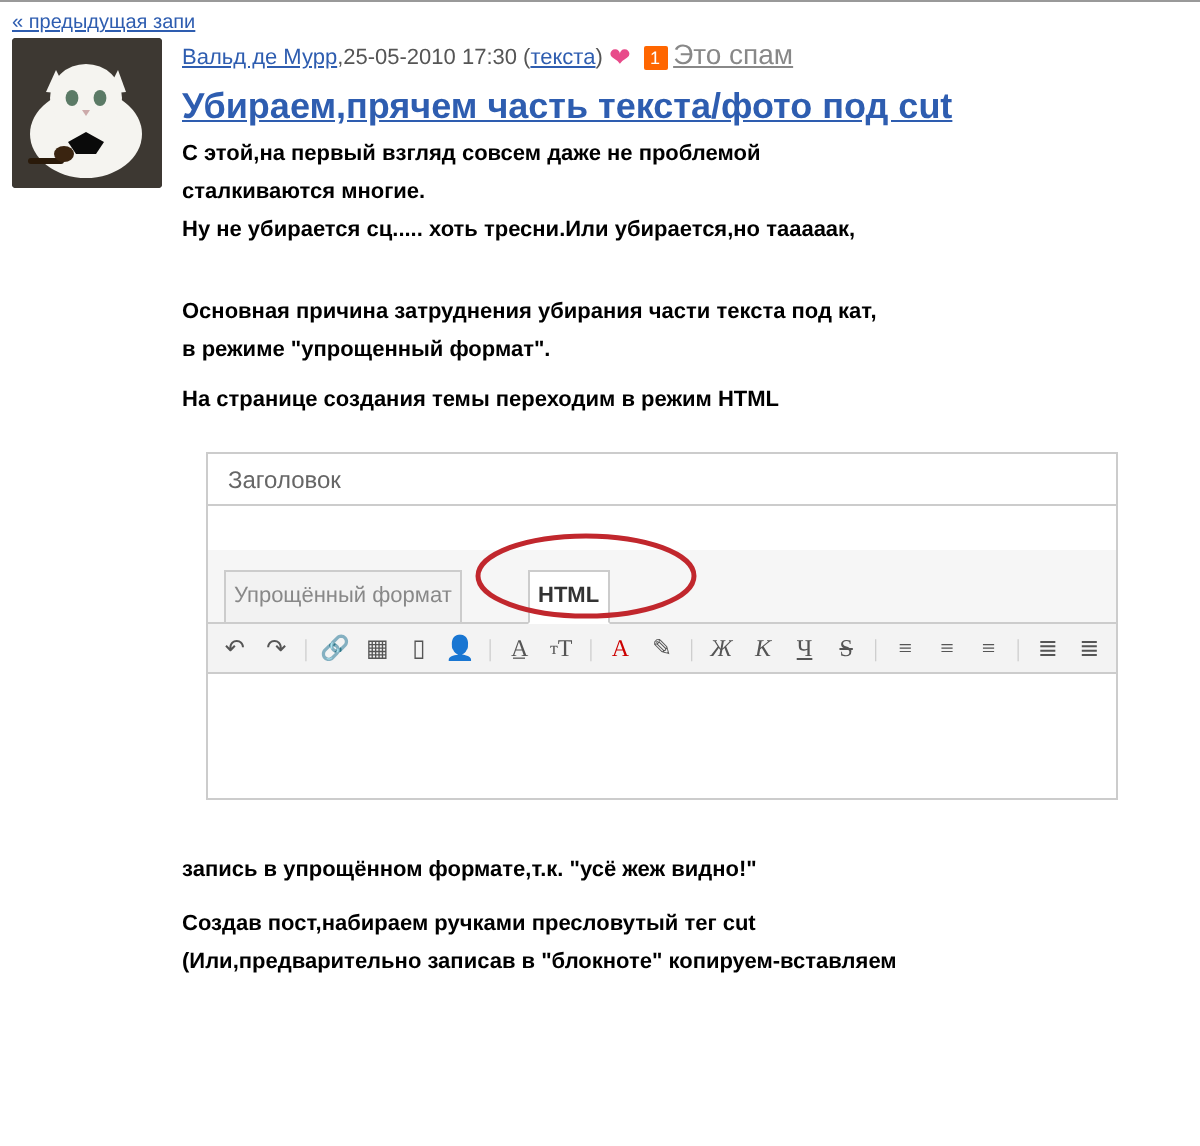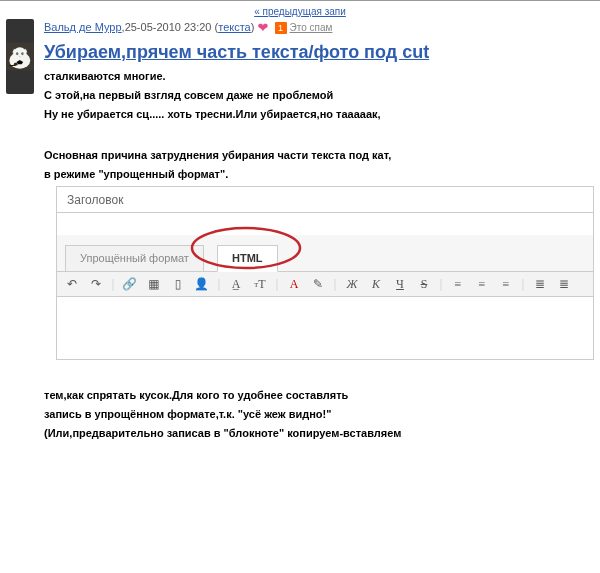--- a/index.html
+++ b/index.html
@@ -1,40 +1,40 @@
 <!DOCTYPE html>
 <html><head>
 <meta charset="utf-8">
 <style>
 body{margin:0;font-family:Verdana,Arial,sans-serif;font-size:11px;color:#000;background:#fff}
 .page{width:600px;border-top:1px solid #999;padding:5px 6px 15px 6px;box-sizing:border-box}
-.topnav{text-align:center;font-size:10px;margin-bottom:2px}
+.topnav{text-align:left;font-size:10px;margin-bottom:2px}
 .topnav a{color:#2e5db0;text-decoration:underline}
 .post{display:flex;gap:10px}
 .avatar{width:75px;height:75px;background:#333;border-radius:2px;position:relative;overflow:hidden}
 .avatar svg{width:100%;height:100%}
 .content{flex:1}
 .meta{font-size:11px;color:#555;line-height:16px}
 .meta a.author{color:#2e5db0;}
 .meta a.permalink{color:#2e5db0;text-decoration:underline}
 .meta .heart{color:#e84b8a;font-size:13px;vertical-align:middle}
 .meta .spam-badge{display:inline-block;width:12px;height:12px;background:#f60;color:#fff;font-size:9px;line-height:12px;text-align:center;border-radius:1px;vertical-align:middle}
-.meta .spam-link{color:#888;text-decoration:underline;font-size:10px}
+.meta .spam-link{color:#888;text-decoration:underline;font-size:14px}
 h1.title{color:#2e5db0;font-size:18px;font-weight:bold;margin:6px 0 6px 0;line-height:21px}
 h1.title a{color:#2e5db0;text-decoration:underline}
 .body{font-size:11px;line-height:15px}
 .body p{margin:0 0 4px 0}
 .body b{font-weight:bold}
 .gap{height:22px}
-.editor-shot{margin:4px 0 6px 12px;width:538px}
+.editor-shot{margin:18px 0 6px 12px;width:456px}
 .es-field{border:1px solid #ccc;border-bottom:none;background:#fff}
 .es-label{padding:6px 10px 4px;color:#666;font-size:12px}
 .es-input{border-top:1px solid #ccc;height:22px;background:#fff}
 .es-tabs{position:relative;border:1px solid #ccc;border-top:none;background:#f6f6f6;height:36px}
-.tab{position:absolute;bottom:-1px;border:1px solid #ccc;background:#fff;font-size:11px;color:#666;padding:5px 14px;border-bottom:1px solid #fff}
+.tab{position:absolute;bottom:-1px;border:1px solid #ccc;background:#fff;font-size:11px;color:#666;padding:5px 4px;border-bottom:1px solid #fff}
 .tab.tab1{left:8px;background:#f2f2f2;color:#888;border-bottom:1px solid #ccc}
 .tab.tab2{left:160px;font-weight:bold;color:#333}
 .red-oval{position:absolute;left:132px;top:-10px;width:115px;height:46px;pointer-events:none}
 .red-oval svg{width:100%;height:100%}
 .es-toolbar{border:1px solid #ccc;border-top:none;background:#f3f3f3;height:24px;display:flex;align-items:center;padding:0 4px;gap:2px}
 .tb{display:inline-flex;align-items:center;justify-content:center;width:22px;height:18px;color:#555;font-size:12px;font-family:Georgia,serif}
 .tb.sep{width:8px;color:#ccc}
 .es-canvas{border:1px solid #ccc;border-top:none;height:62px;background:#fff}
 </style>
 </head>
@@ -58,37 +58,38 @@
         <ellipse cx="44" cy="30" rx="3.2" ry="4" fill="#5b7a66"></ellipse>
         <path d="M35 36 L39 36 L37 39 Z" fill="#caa"></path>
         <path d="M28 52 L37 47 L46 52 L42 58 L32 58 Z" fill="#0a0a0a"></path>
         <rect x="8" y="60" width="18" height="3" rx="1.5" fill="#2a1a0a"></rect>
         <ellipse cx="26" cy="58" rx="5" ry="4" fill="#3a2410"></ellipse>
       </svg>
     </div>
 
     <div class="content">
       <div class="meta">
-        <a href="#" class="author">Вальд де Мурр</a><span>,25-05-2010 23:20 (</span><a href="#" class="permalink">текста</a><span>)</span>
+        <a href="#" class="author">Вальд де Мурр</a><span>,25-05-2010 17:30 (</span><a href="#" class="permalink">текста</a><span>)</span>
         <span class="heart">❤</span>
         &nbsp;<span class="spam-badge">1</span>
         <a href="#" class="spam-link">Это спам</a>
       </div>
 
       <h1 class="title">
         <a href="#">Убираем,прячем часть текста/фото под cut</a>
       </h1>
 
       <div class="body">
+        <p><b>С этой,на первый взгляд совсем даже не проблемой</b></p>
         <p><b>сталкиваются многие.</b></p>
-        <p><b>С этой,на первый взгляд совсем даже не проблемой</b></p>
         <p><b>Ну не убирается сц..... хоть тресни.Или убирается,но тааааак,</b></p>
         <div class="gap"></div>
         <p><b>Основная причина затруднения убирания части текста под кат,</b></p>
         <p><b>в режиме "упрощенный формат".</b></p>
+        <p style="margin-top:10px"><b>На странице создания темы переходим в режим НТМL</b></p>
 
         <div class="editor-shot">
           <div class="es-field">
             <div class="es-label">Заголовок</div>
             <div class="es-input"></div>
           </div>
           <div class="es-tabs">
             <div class="tab tab1">Упрощённый формат</div>
             <div class="tab tab2">HTML</div>
             <div class="red-oval">
@@ -121,20 +122,20 @@
             <span class="tb">≡</span>
             <span class="tb">≡</span>
             <span class="tb sep">|</span>
             <span class="tb">≣</span>
             <span class="tb">≣</span>
           </div>
           <div class="es-canvas"></div>
         </div>
 
         <div class="gap"></div>
-        <p><b>тем,как спрятать кусок.Для кого то удобнее составлять</b></p>
         <p><b>запись в упрощённом формате,т.к. "усё жеж видно!"</b></p>
+        <p style="margin-top:12px"><b>Создав пост,набираем ручками пресловутый тег cut</b></p>
         <p><b>(Или,предварительно записав в "блокноте" копируем-вставляем</b></p>
 
       </div>
     </div>
   </div>
 </div>
 
 </body></html>

